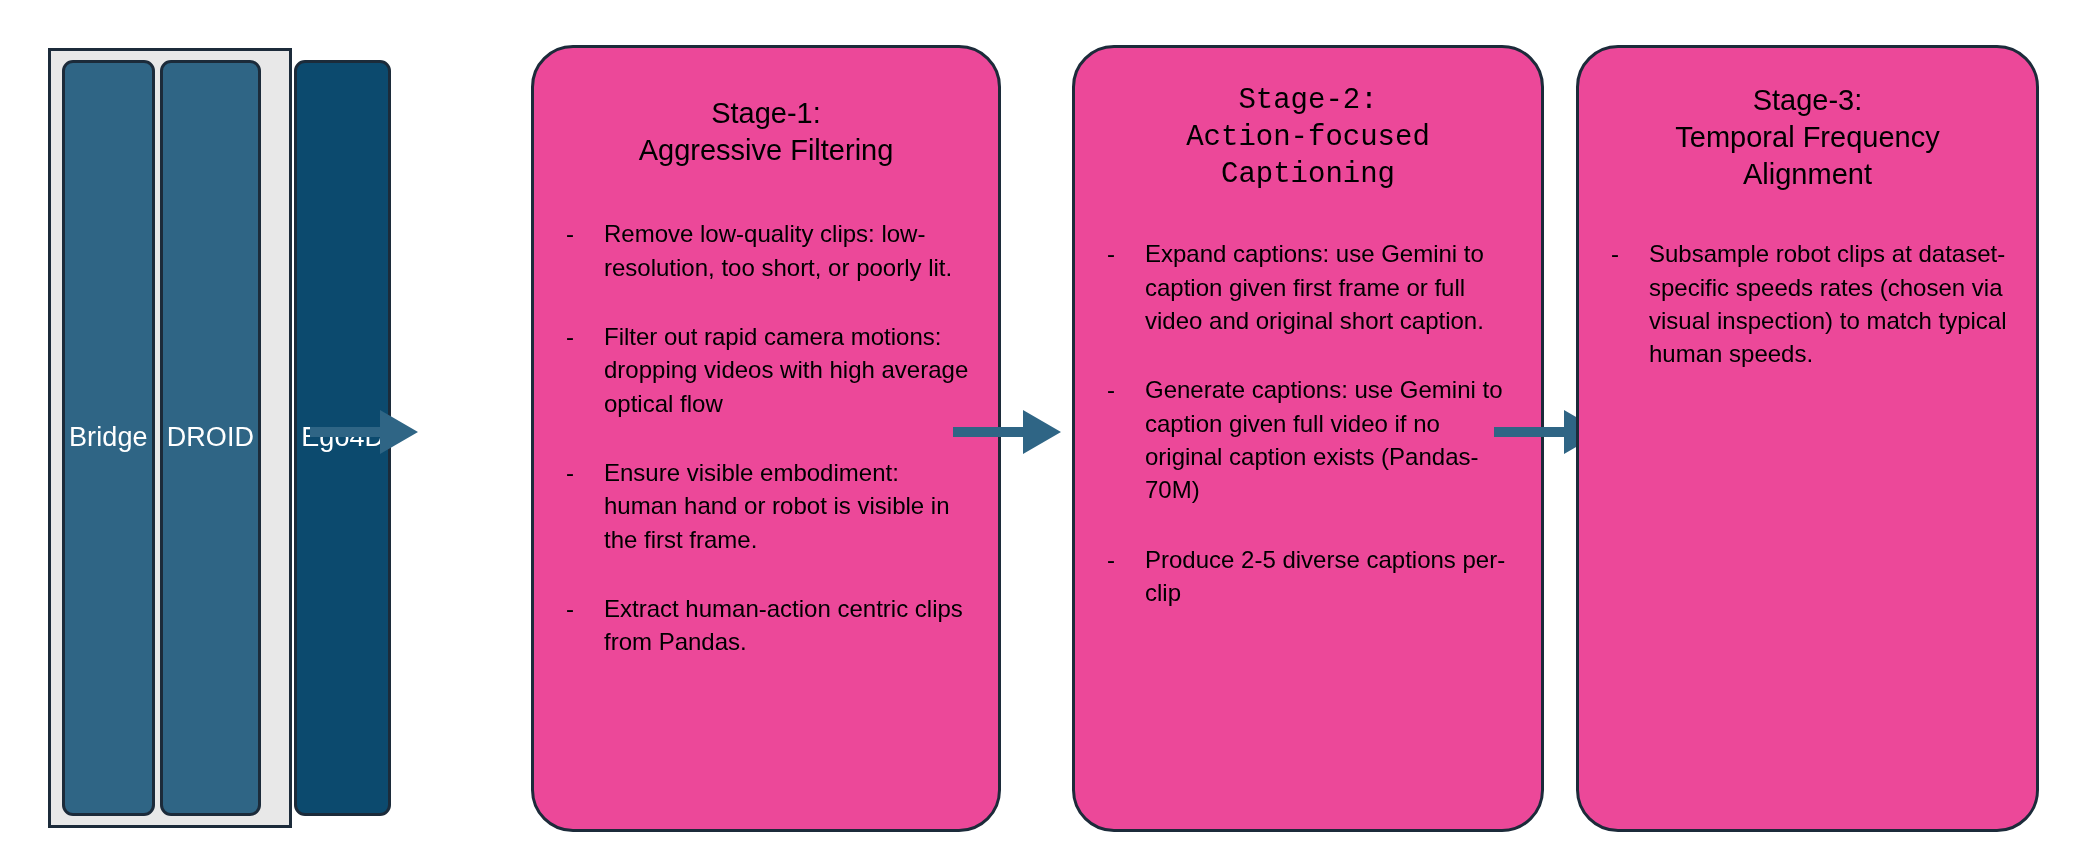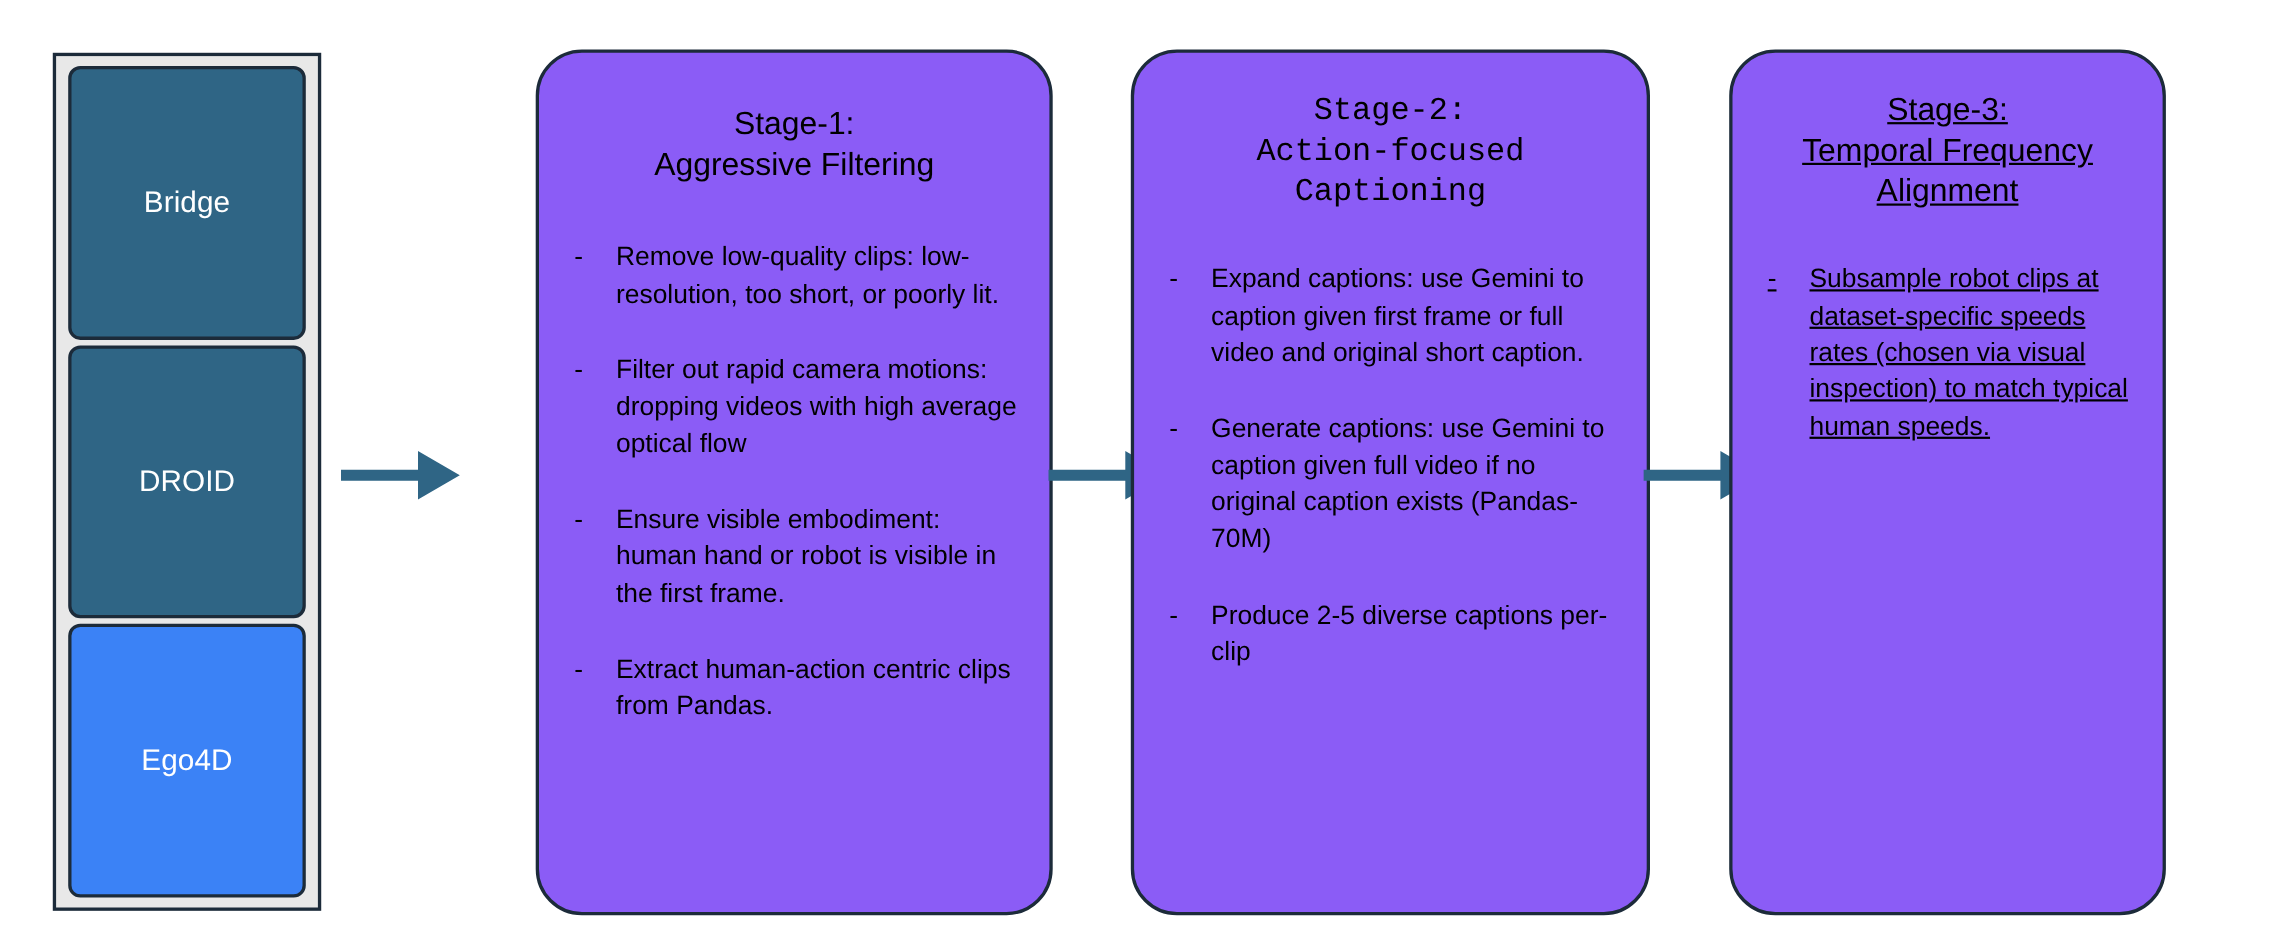--- a/index.html
+++ b/index.html
@@ -20,58 +20,58 @@
     position: absolute;
     left: 48px;
     top: 48px;
     width: 244px;
     height: 780px;
     background: #e8e8e8;
     border: 3px solid #1c2b3a;
     box-sizing: border-box;
     padding: 9px 11px;
     display: flex;
-    flex-direction: column;
     justify-content: flex-start;
     gap: 5px;
   }
   .dataset-chip {
     flex: 1 1 0;
     border-radius: 11px;
     border: 3px solid #1c2b3a;
     box-sizing: border-box;
     display: flex;
     align-items: center;
     justify-content: center;
     color: #ffffff;
     font-size: 27px;
     line-height: 1.08;
     text-align: center;
     letter-spacing: 0.1px;
     padding: 2px 4px;
     white-space: pre-line;
   }
   .dataset-chip.blue  { background: #2f6585; }
-  .dataset-chip.orange{ background: #3b82f6; }
+  .dataset-chip.orange{ background: #0c4a6e; margin-left: 28px; }
 
   
   .stage-card {
     position: absolute;
     top: 45px;
     height: 787px;
     box-sizing: border-box;
-    background: #8b5cf6;
+    background: #ec4899;
     border: 3px solid #1c2b3a;
     border-radius: 42px;
     padding: 22px 26px 10px 26px;
     overflow: hidden;
+    margin-left: 44px;
   }
   #stage-card-1 { left: 487px;  width: 470px; }
   #stage-card-2 { left: 1028px; width: 472px; }
-  #stage-card-3 { left: 1572px; width: 397px; text-decoration: underline; }
+  #stage-card-3 { left: 1532px; width: 463px; }
 
   .stage-title {
     text-align: center;
     font-size: 29px;
     line-height: 1.28;
     color: #000000;
     white-space: pre-line;
     margin: 0 0 0 0;
   }
   #stage-card-1 .stage-title { padding-top: 25px; }

